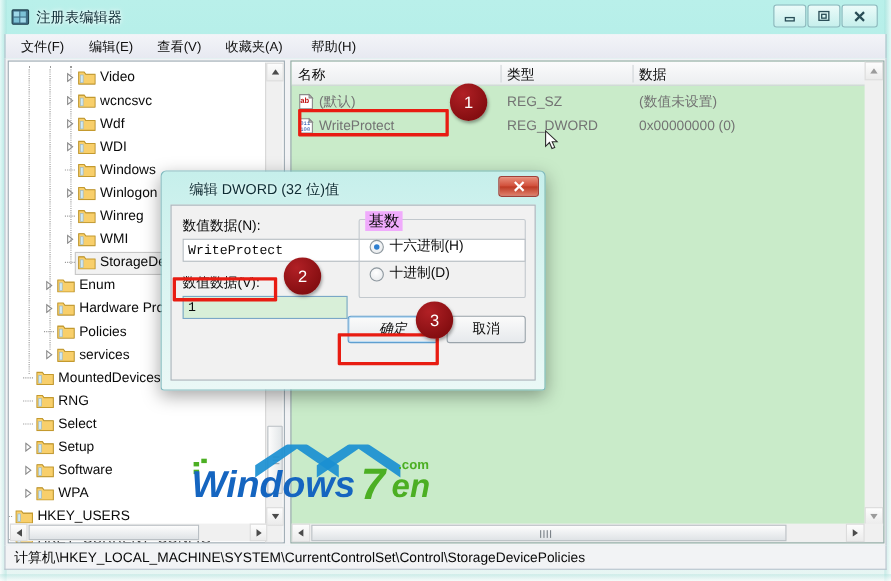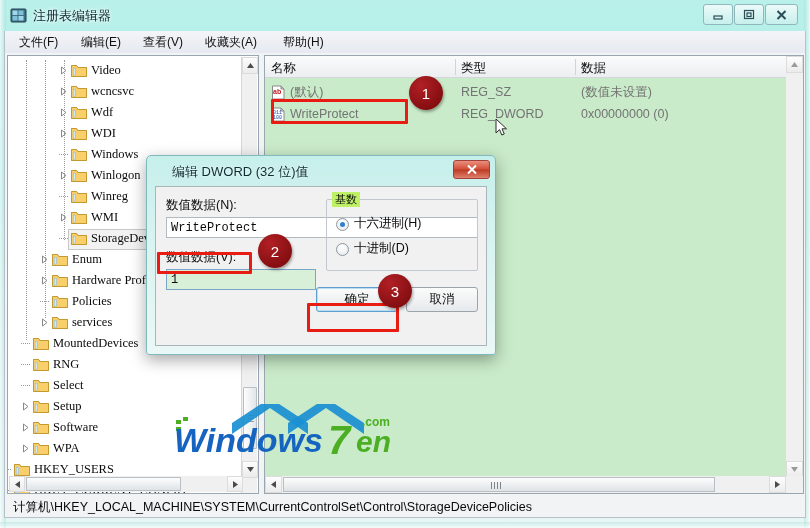--- a/index.html
+++ b/index.html
@@ -44,21 +44,21 @@
 
   
   #client{position:absolute;left:4px;top:53px;width:802px;height:443px;
     background:#f2f3f5;border-left:1px solid #b5c2cc;border-right:1px solid #b5c2cc;
     box-sizing:border-box;}
 
   
   #tree-pane{position:absolute;left:2px;top:2px;width:252px;height:439px;
     background:#ffffff;border:1px solid #9aa7b0;box-sizing:border-box;overflow:hidden;}
   .tree-row{position:absolute;left:0;height:21px;line-height:21px;white-space:nowrap;
-    font-size:12.5px;color:#0a0a0a;font-family:Liberation Serif, serif;}
+    font-size:12.5px;color:#0a0a0a;}
   .tw{position:absolute;width:9px;height:9px;top:6px;}
   .tw svg{display:block;}
   .folder{position:absolute;top:3px;width:16px;height:14px;}
   .tlabel{position:absolute;top:0;}
   .dots{position:absolute;border-left:1px dotted #9a9a9a;}
   .dotsh{position:absolute;border-top:1px dotted #9a9a9a;}
 
   
   #tree-vscroll{position:absolute;right:1px;top:1px;width:16px;height:437px;
     background:#f0f0f0;border-left:1px solid #d6d6d6;box-sizing:border-box;}
@@ -114,31 +114,31 @@
     background:linear-gradient(180deg,#e98f7c,#d14f3a 48%,#bd3a24 52%,#e0816c);
     display:flex;align-items:center;justify-content:center;}
   #dlg-body{position:absolute;left:8px;top:30px;width:332px;height:160px;
     background:#f1f1f1;border:1px solid #a9b4bb;box-sizing:border-box;}
   .dlg-label{position:absolute;font-size:12.5px;color:#0a0a0a;white-space:nowrap;}
   .dlg-input{position:absolute;background:#ffffff;border:1px solid #b2b9bf;
     box-sizing:border-box;font-family:"Liberation Mono","DejaVu Sans Mono",monospace;
     font-size:12px;color:#0a0a0a;padding:2px 4px;line-height:15px;}
   #groupbox{position:absolute;left:170px;top:12px;width:152px;height:72px;
     border:1px solid #c2c8cd;border-radius:2px;box-sizing:border-box;}
-  #group-title{position:absolute;left:176px;top:5px;background:#bef264;padding:0 3px;
-    font-size:11px;color:#0a0a0a;}
+  #group-title{position:absolute;left:176px;top:5px;background:#f0abfc;padding:0 3px;
+    font-size:14px;color:#0a0a0a;}
   .radio{position:absolute;width:13px;height:13px;border-radius:50%;
     border:1px solid #8d979e;box-sizing:border-box;
     background:radial-gradient(circle at 45% 35%,#ffffff,#e3e6e9);}
   .radio.on::after{content:"";position:absolute;left:3px;top:3px;width:5px;height:5px;
     border-radius:50%;background:#2f7fd0;}
   .dlg-btn{position:absolute;height:25px;border:1px solid #9aa4ab;border-radius:3px;
     box-sizing:border-box;background:linear-gradient(180deg,#fbfbfb,#e6e9ec);
     display:flex;align-items:center;justify-content:center;font-size:12.5px;color:#0a0a0a;}
-  #btn-ok{border:1px solid #5f9fd0;box-shadow:0 0 0 1px #bcdcf3 inset;}
+  #btn-ok{border:1px solid #5f9fd0;box-shadow:0 0 0 1px #bcdcf3 inset;font-style:italic;}
 
   
   .redbox{position:absolute;border:3px solid #e81c12;box-sizing:border-box;
     border-radius:1px;}
   .badge{position:absolute;border-radius:50%;background:#8d1113;
     background:radial-gradient(circle at 35% 28%,#b12025,#850e11 72%);
     color:#ffffff;display:flex;align-items:center;justify-content:center;
     font-size:15px;box-shadow:1px 2px 3px rgba(0,0,0,.35);}
   #cursor{position:absolute;left:495px;top:118px;width:13px;height:19px;}
 </style>

